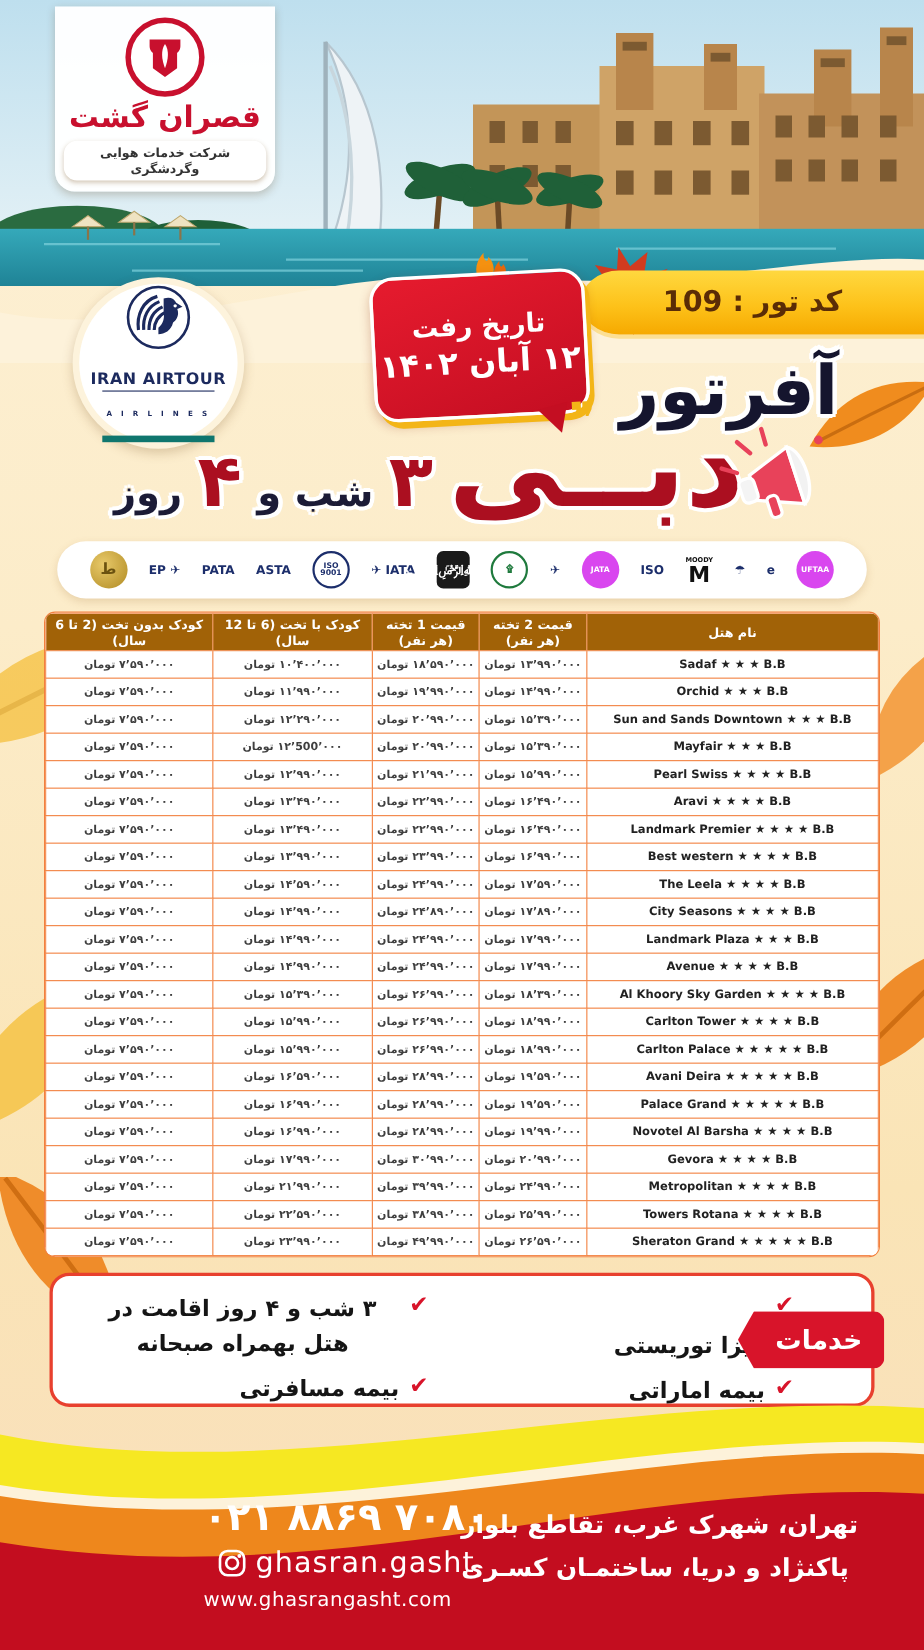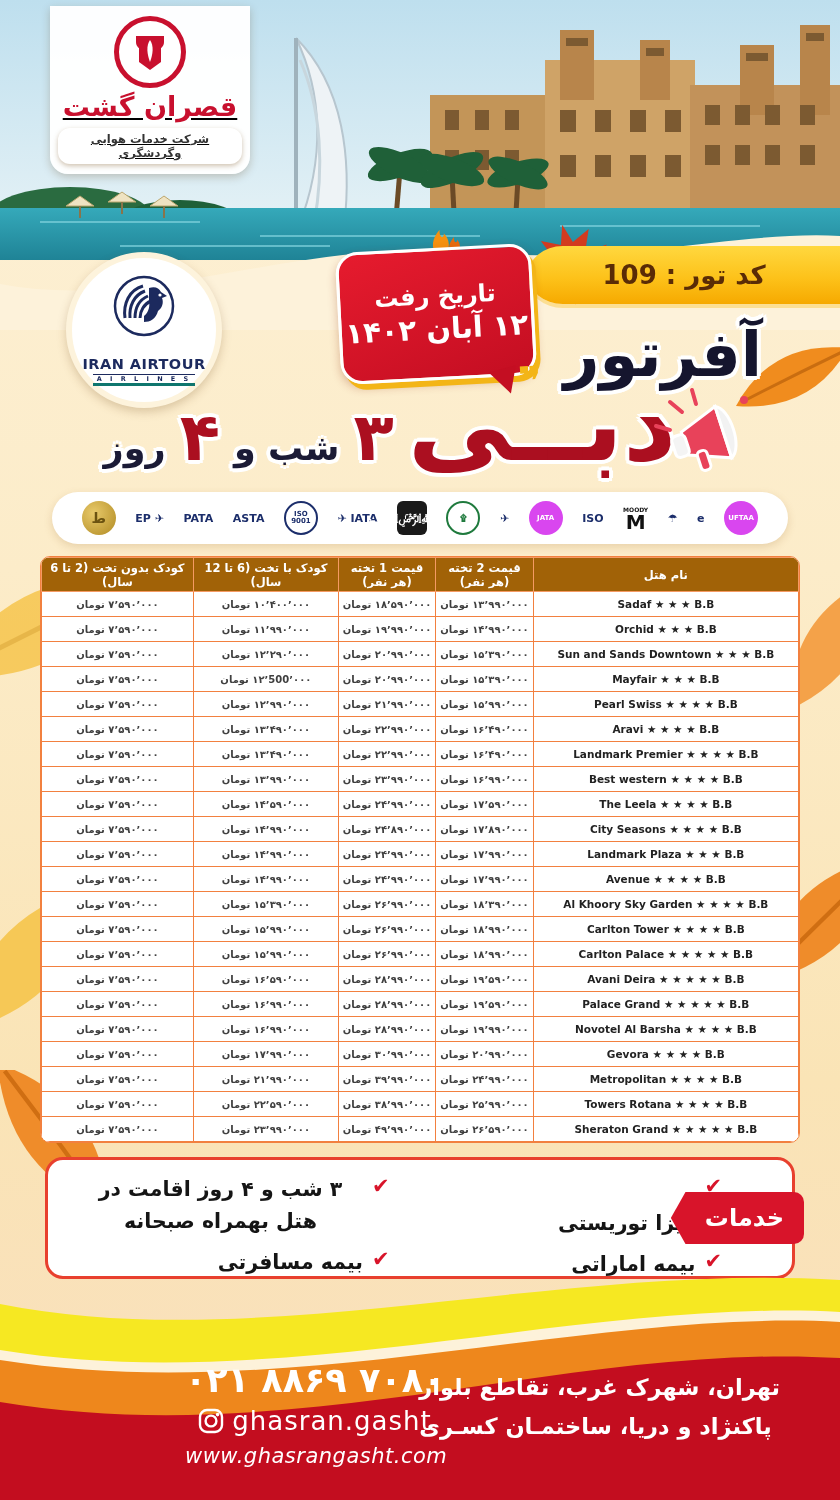--- a/index.html
+++ b/index.html
@@ -14,21 +14,21 @@
 
   
   #photo{ top:0; left:0; width:840px; height:330px; z-index:1; }
 
   
   .leaf{ z-index:2; pointer-events:none; }
 
   
   #brand-card{ top:6px; left:50px; width:200px; z-index:5; background:rgba(255,255,255,.97);
     border-radius:0 0 18px 18px; padding:10px 8px 10px; text-align:center;
-    box-shadow:0 3px 8px rgba(90,60,20,.25);text-decoration:underline; }
+    box-shadow:0 3px 8px rgba(90,60,20,.25); }
   #brand-ring{ width:72px; height:72px; margin:0 auto 4px; border-radius:50%;
     border:5px solid #c8102e; background:#fff; display:flex; align-items:center; justify-content:center; }
   #brand-name{ color:#c8102e; font-size:27px; font-weight:bold; line-height:1.1; }
   #brand-sub{ margin-top:6px; background:#fff; border-radius:12px; box-shadow:0 2px 5px rgba(120,80,30,.35);
     font-size:11.5px; font-weight:bold; color:#333; padding:4px 6px; }
 
   
   #tour-code-band{ top:246px; right:0; width:312px; height:58px; z-index:4;
     background:linear-gradient(180deg,#ffd83f 0%,#fdc21a 55%,#f6a900 100%);
     border-radius:120px 0 0 120px / 100px 0 0 100px;
@@ -36,21 +36,21 @@
     box-shadow:0 4px 0 rgba(250,200,60,.45); }
   #tour-code-band span{ color:#5a2c06; font-weight:bold; font-size:26px; letter-spacing:1px; }
 
   
   #airtour-badge{ top:252px; left:66px; width:156px; height:156px; z-index:5;
     background:#fff; border-radius:50%; border:6px solid #fdf3dc;
     box-shadow:0 4px 10px rgba(120,80,30,.25);
     display:flex; flex-direction:column; align-items:center; justify-content:center; }
   #airtour-name{ color:#1c2a5e; font-weight:bold; font-size:14.5px; letter-spacing:.5px; margin-top:18px;}
   #airtour-sub{ color:#1c2a5e; font-size:6.5px; letter-spacing:3px; font-weight:bold;
-    border-top:1px solid #1c2a5e; border-bottom:3px solid #0f766e; padding:0 4px; margin-top:2px;}
+    border-top:1px solid #1c2a5e; border-bottom:6px solid #0f766e; padding:16px 4px; margin-top:2px;}
 
   
   #date-bubble{ top:248px; left:338px; width:196px; height:132px; z-index:5; transform:rotate(-3deg); }
   #bubble-body{ position:absolute; inset:0; background:linear-gradient(160deg,#e61b2e,#c40e22);
     border-radius:22px; border:3px solid #fff;
     box-shadow:4px 6px 0 #f3b517, 0 4px 10px rgba(140,40,10,.3);
     display:flex; flex-direction:column; align-items:center; justify-content:center; gap:2px; }
   #bubble-tail{ position:absolute; bottom:-18px; right:18px; width:0; height:0;
     border-left:16px solid transparent; border-right:12px solid transparent;
     border-top:26px solid #c40e22; transform:rotate(-12deg); }
@@ -113,21 +113,21 @@
 
   
   #footer-waves{ bottom:0; left:0; width:840px; height:230px; z-index:4; }
   #footer-content{ bottom:0; left:0; width:840px; height:150px; z-index:5; color:#fff; }
   #footer-address{ position:absolute; right:60px; top:18px; text-align:left;
     font-size:22.5px; font-weight:bold; line-height:1.75; }
   #footer-left{ position:absolute; left:185px; top:10px; width:260px; direction:ltr; }
   #footer-phone{ font-size:35px; font-weight:bold; letter-spacing:2px; direction:ltr; }
   #footer-insta{ display:flex; align-items:center; justify-content:center; gap:8px;
     font-size:26px; letter-spacing:1px; margin-top:6px; }
-  #footer-web{ font-size:21px; margin-top:8px; letter-spacing:.5px;font-style:italic; }
+  #footer-web{ font-size:18px; margin-top:8px; letter-spacing:.5px; }
 </style>
 </head>
 <body>
 
 <div id="poster">
 
   <svg id="photo" class="abs" viewBox="0 0 840 330" preserveAspectRatio="none">
     <defs>
       <linearGradient id="sky" x1="0" y1="0" x2="0" y2="1">
         <stop offset="0" stop-color="#bedfee"></stop>

